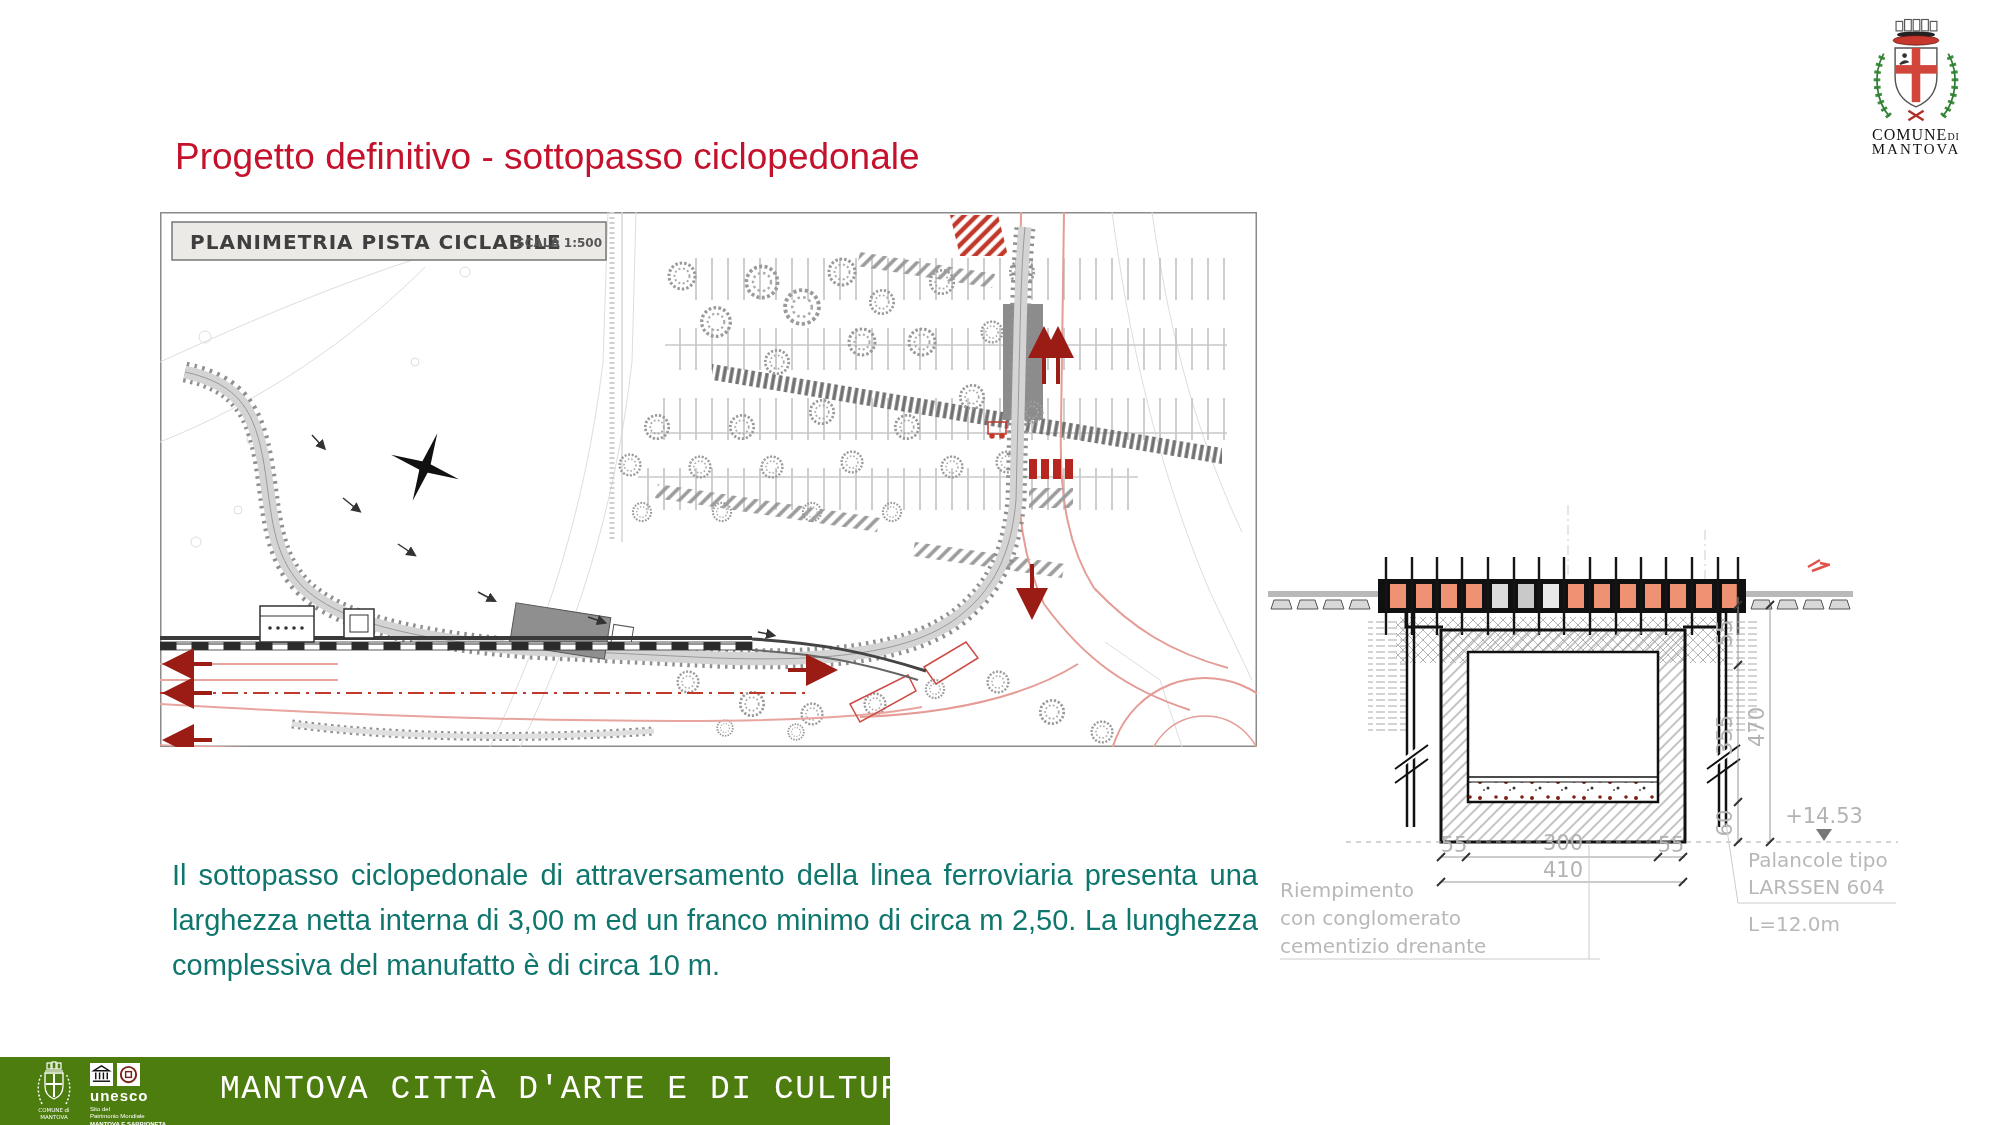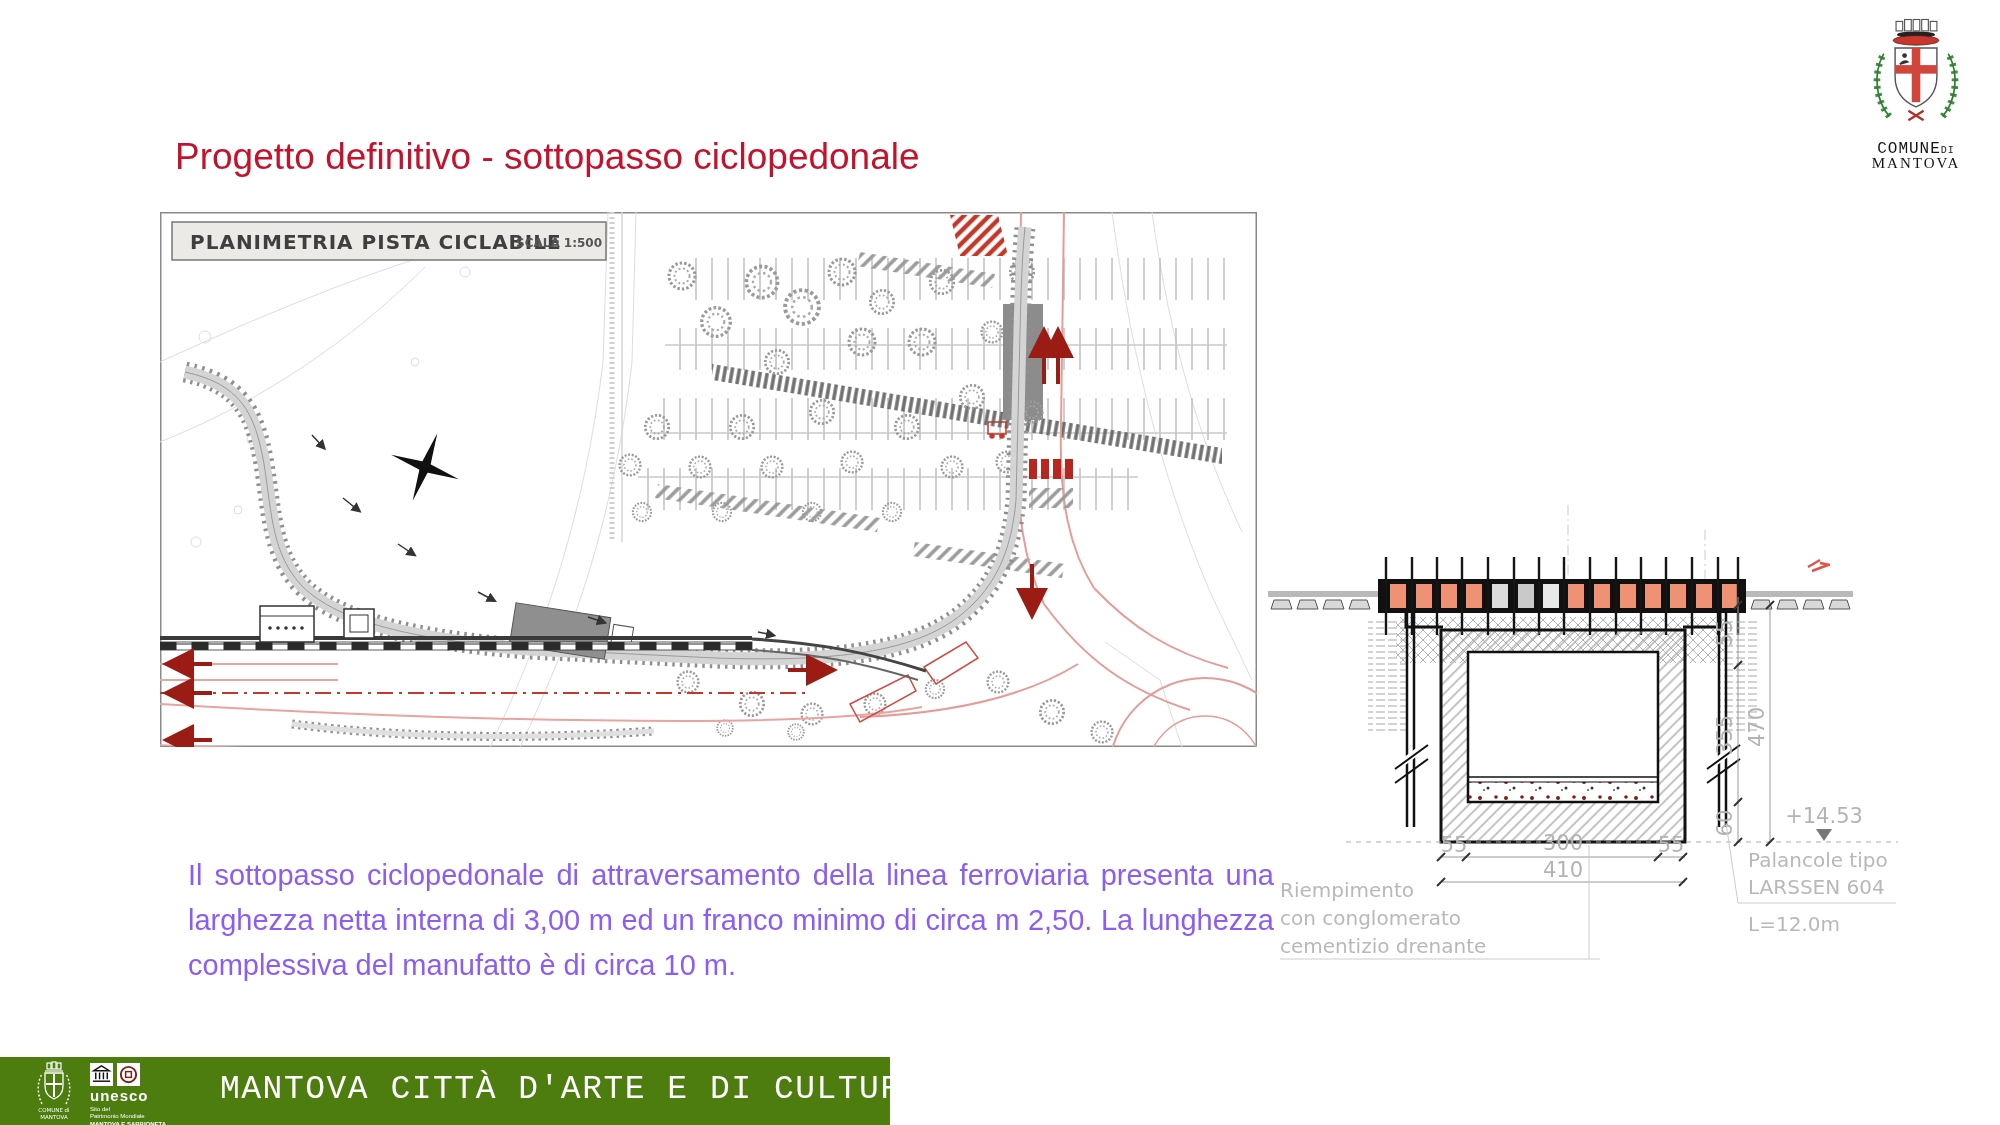--- a/index.html
+++ b/index.html
@@ -3,27 +3,27 @@
 <meta charset="utf-8">
 <style>
   html,body{margin:0;padding:0;background:#fff;}
   .slide{position:relative;width:2000px;height:1125px;background:#fff;overflow:hidden;
          font-family:"Liberation Sans",sans-serif;}
   .top-title{position:absolute;top:70px;left:1000px;width:800px;text-align:right;
              font-size:31px;font-weight:bold;color:#e60000;letter-spacing:.2px;}
   .heading{position:absolute;top:136px;left:175px;font-size:37px;font-weight:normal;color:#c4122d;}
   .plan-wrap{position:absolute;left:160px;top:212px;width:1097px;height:535px;border-radius:19px;}
   .plan-wrap svg{width:100%;height:100%;display:block;}
-  .body-text{position:absolute;left:188px;top:824px;width:1086px;font-size:29px;line-height:1.56;
-             color:#8b5cf6;text-align:justify;}
+  .body-text{position:absolute;left:172px;top:824px;width:1086px;font-size:29px;line-height:1.56;
+             color:#0f766e;text-align:justify;}
   .section-wrap{position:absolute;left:1268px;top:505px;width:630px;height:465px;}
   .section-wrap svg{width:100%;height:100%;display:block;}
   .logo-wrap{position:absolute;left:1846px;top:10px;width:140px;text-align:center;}
   .logo-svg{width:114px;height:114px;display:block;margin:0 auto;}
-  .logo-line1{font-family:Liberation Mono, monospace;font-size:16px;letter-spacing:1px;color:#141414;margin-top:16px;}
+  .logo-line1{font-family:Liberation Serif, serif;font-size:16px;letter-spacing:1px;color:#141414;margin-top:2px;}
   .logo-line1 .di{font-size:10px;}
   .logo-line2{font-family:"Liberation Serif",serif;font-size:15px;letter-spacing:2px;color:#141414;margin-top:-3px;}
   .banner{position:absolute;left:0;top:1057px;width:890px;height:72px;background:#4d7c0f;}
   .banner-emblem{position:absolute;left:34px;top:3px;}
   .unesco{position:absolute;left:90px;top:6px;width:80px;color:#fff;}
   .unesco-boxes{display:flex;gap:4px;}
   .unesco-box{width:23px;height:23px;background:#fff;}
   .unesco-word{font-size:15px;font-weight:bold;letter-spacing:1px;line-height:1.1;margin-top:2px;}
   .unesco-sub{font-size:6px;line-height:1.25;margin-top:1px;}
   .unesco-sub .u3{font-weight:bold;}

